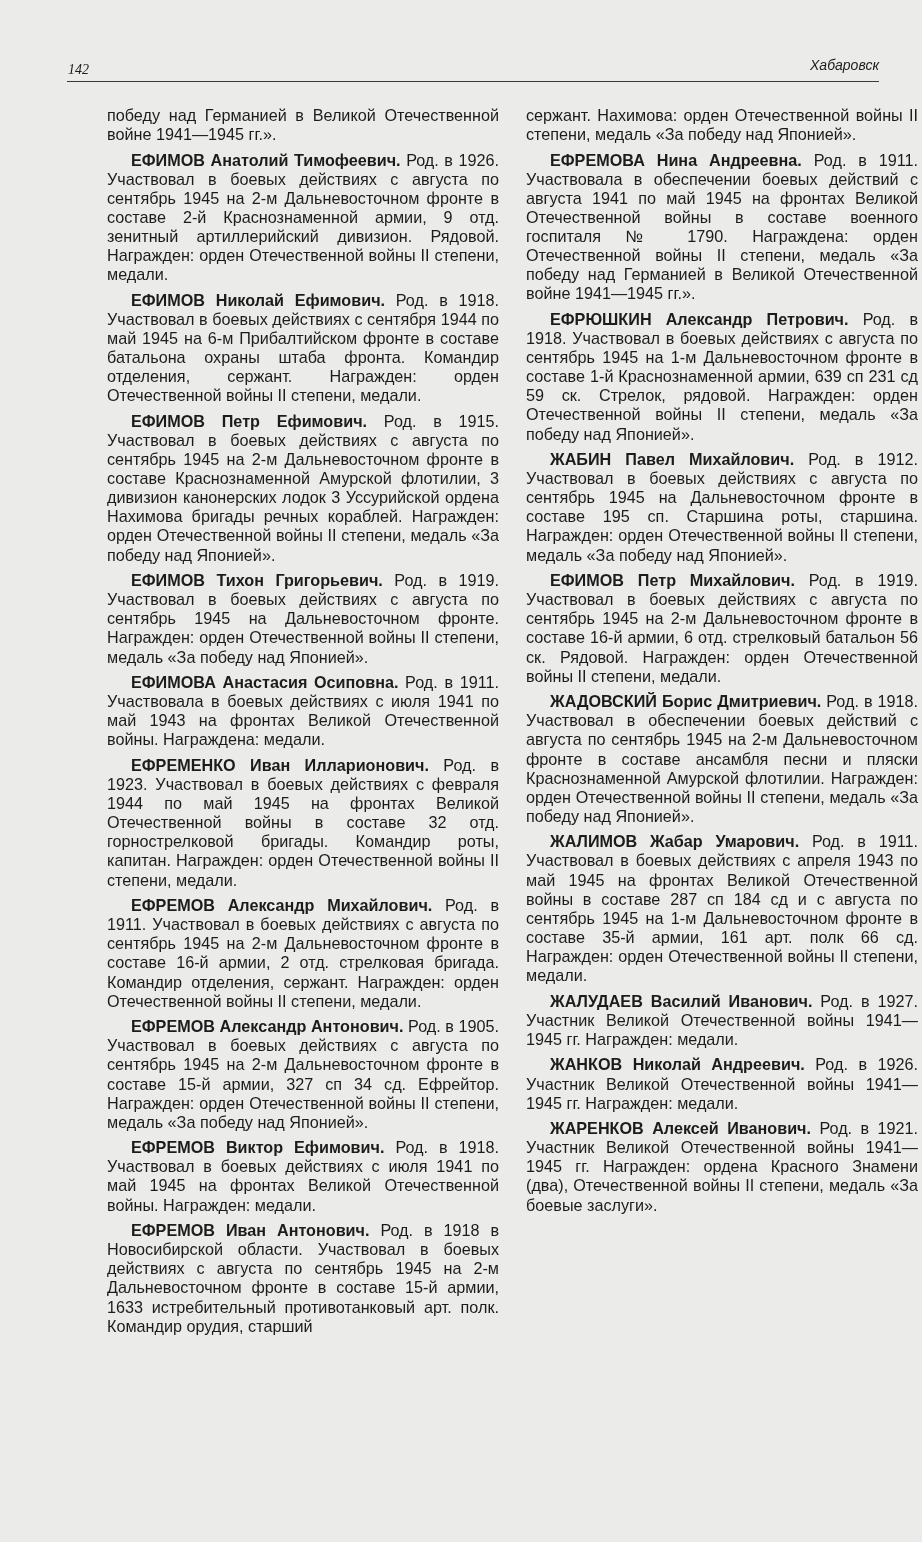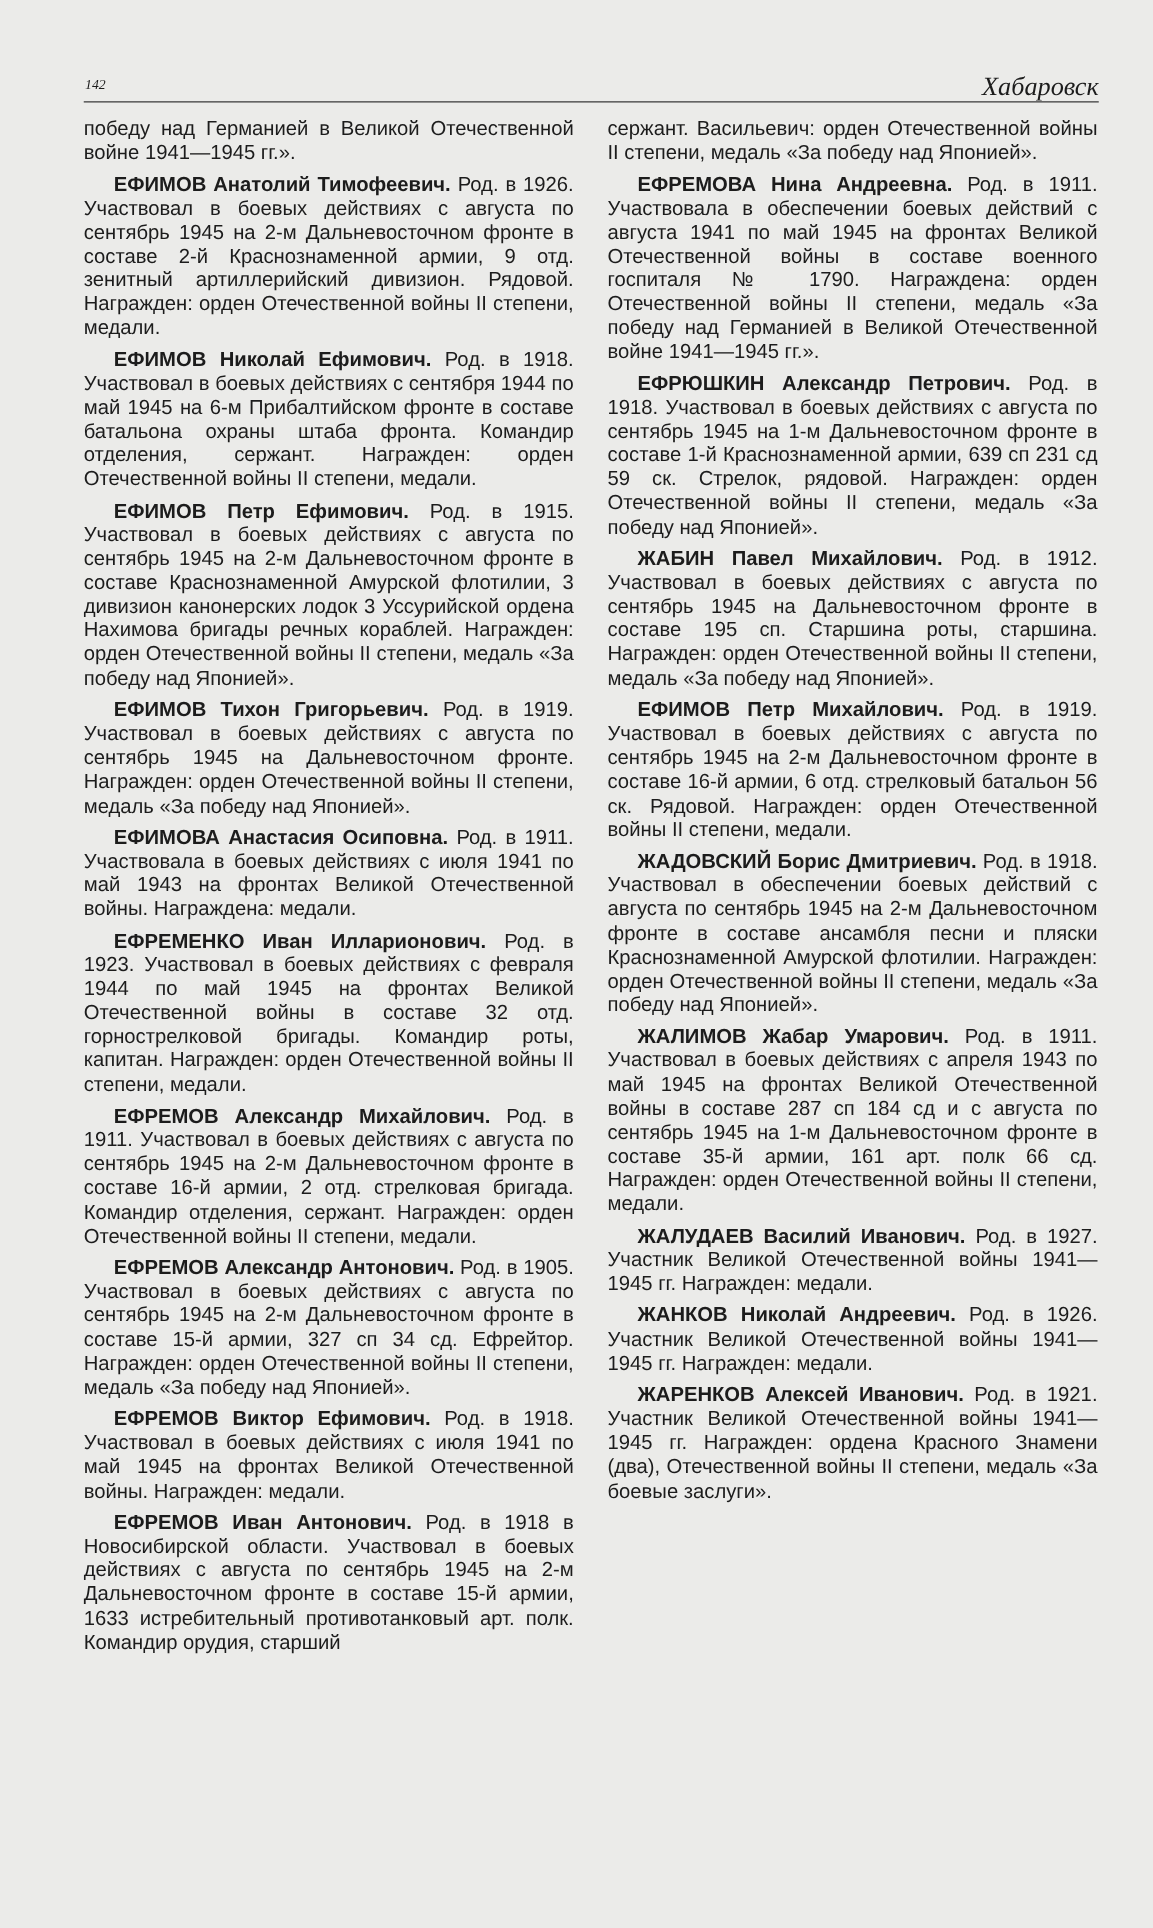--- a/index.html
+++ b/index.html
@@ -28,38 +28,39 @@
       width: 812px;
       height: 26px;
       border-bottom: 1.3px solid #3a3a3a;
     }
     .page-number {
       position: absolute;
       left: 1px;
       top: 7px;
       font-family: "Liberation Serif", serif;
       font-style: italic;
-      font-size: 11px;
+      font-size: 14px;
     }
     .section-title {
       position: absolute;
       right: 0;
       top: 2px;
-      font-family: Liberation Serif, serif;
+      font-family: Liberation Sans, sans-serif;
       font-style: italic;
-      font-size: 21px;
+      font-size: 14px;
     }
     .column {
       position: absolute;
-      top: 94px;
+      top: 106px;
       width: 392px;
       font-size: 16.2px;
       line-height: 19.1px;
       text-align: justify;
       hyphens: manual;
+      margin-left: 40px;
     }
     .col-left { left: 0; }
     .col-right { left: 419px; }
     .entry {
       margin: 0 0 6.5px 0;
       text-indent: 24px;
     }
     .entry.continuation { text-indent: 0; }
     .entry-name { font-weight: bold; }
   </style>
@@ -79,21 +80,21 @@
       <p class="entry"><span class="entry-name">ЕФИМОВ Петр Ефимович.</span> <span class="entry-text">Род. в 1915. Участвовал в боевых действиях с августа по сентябрь 1945 на 2-м Дальневосточном фронте в составе Краснознаменной Амурс­кой флотилии, 3 дивизион канонерских ло­док 3 Уссурийской ордена Нахимова бри­гады речных кораблей. Награжден: орден Отечественной войны II степени, медаль «За победу над Японией».</span></p>
       <p class="entry"><span class="entry-name">ЕФИМОВ Тихон Григорьевич.</span> <span class="entry-text">Род. в 1919. Участвовал в боевых действиях с ав­густа по сентябрь 1945 на Дальневосточном фронте. Награжден: орден Отечественной войны II степени, медаль «За победу над Японией».</span></p>
       <p class="entry"><span class="entry-name">ЕФИМОВА Анастасия Осиповна.</span> <span class="entry-text">Род. в 1911. Участвовала в боевых действиях с июля 1941 по май 1943 на фронтах Великой Отечественной войны. Награждена: медали.</span></p>
       <p class="entry"><span class="entry-name">ЕФРЕМЕНКО Иван Илларионович.</span> <span class="entry-text">Род. в 1923. Участвовал в боевых действиях с февраля 1944 по май 1945 на фронтах Вели­кой Отечественной войны в составе 32 отд. горнострелковой бригады. Командир роты, капитан. Награжден: орден Отечественной войны II степени, медали.</span></p>
       <p class="entry"><span class="entry-name">ЕФРЕМОВ Александр Михайлович.</span> <span class="entry-text">Род. в 1911. Участвовал в боевых действиях с августа по сентябрь 1945 на 2-м Дальне­восточном фронте в составе 16-й армии, 2 отд. стрелковая бригада. Командир отделе­ния, сержант. Награжден: орден Отечест­венной войны II степени, медали.</span></p>
       <p class="entry"><span class="entry-name">ЕФРЕМОВ Александр Антонович.</span> <span class="entry-text">Род. в 1905. Участвовал в боевых действиях с ав­густа по сентябрь 1945 на 2-м Дальневос­точном фронте в составе 15-й армии, 327 сп 34 сд. Ефрейтор. Награжден: орден Отечес­твенной войны II степени, медаль «За побе­ду над Японией».</span></p>
       <p class="entry"><span class="entry-name">ЕФРЕМОВ Виктор Ефимович.</span> <span class="entry-text">Род. в 1918. Участвовал в боевых действиях с июля 1941 по май 1945 на фронтах Великой Оте­чественной войны. Награжден: медали.</span></p>
       <p class="entry"><span class="entry-name">ЕФРЕМОВ Иван Антонович.</span> <span class="entry-text">Род. в 1918 в Новосибирской области. Участвовал в бое­вых действиях с августа по сентябрь 1945 на 2-м Дальневосточном фронте в составе 15-й армии, 1633 истребительный противотанко­вый арт. полк. Командир орудия, старший</span></p>
     </div>
   <div class="column col-right">
-      <p class="entry continuation"><span class="entry-text">сержант. Васильевич: орден Отечественной войны II степени, медаль «За победу над Японией».</span></p>
+      <p class="entry continuation"><span class="entry-text">сержант. Нахимова: орден Отечественной войны II степени, медаль «За победу над Японией».</span></p>
       <p class="entry"><span class="entry-name">ЕФРЕМОВА Нина Андреевна.</span> <span class="entry-text">Род. в 1911. Участвовала в обеспечении боевых действий с августа 1941 по май 1945 на фронтах Великой Отечественной войны в со­ставе военного госпиталя № 1790. Нагр­аж­дена: орден Отечественной войны II степени, медаль «За победу над Германией в Великой Отечественной войне 1941—1945 гг.».</span></p>
       <p class="entry"><span class="entry-name">ЕФРЮШКИН Александр Петрович.</span> <span class="entry-text">Род. в 1918. Участвовал в боевых действиях с августа по сентябрь 1945 на 1-м Дальне­восточном фронте в составе 1-й Краснозна­менной армии, 639 сп 231 сд 59 ск. Стрелок, рядовой. Награжден: орден Отечественной войны II степени, медаль «За победу над Японией».</span></p>
       <p class="entry"><span class="entry-name">ЖАБИН Павел Михайлович.</span> <span class="entry-text">Род. в 1912. Участвовал в боевых действиях с ав­густа по сентябрь 1945 на Дальневосточном фронте в составе 195 сп. Старшина роты, старшина. Награжден: орден Отечествен­ной войны II степени, медаль «За победу над Японией».</span></p>
       <p class="entry"><span class="entry-name">ЕФИМОВ Петр Михайлович.</span> <span class="entry-text">Род. в 1919. Участвовал в боевых действиях с августа по сентябрь 1945 на 2-м Дальневосточном фронте в составе 16-й армии, 6 отд. стрел­ковый батальон 56 ск. Рядовой. Награжден: орден Отечественной войны II степени, ме­дали.</span></p>
       <p class="entry"><span class="entry-name">ЖАДОВСКИЙ Борис Дмитриевич.</span> <span class="entry-text">Род. в 1918. Участвовал в обеспечении боевых действий с августа по сентябрь 1945 на 2-м Дальневосточном фронте в составе ансамб­ля песни и пляски Краснознаменной Амур­ской флотилии. Награжден: орден Отечест­венной войны II степени, медаль «За победу над Японией».</span></p>
       <p class="entry"><span class="entry-name">ЖАЛИМОВ Жабар Умарович.</span> <span class="entry-text">Род. в 1911. Участвовал в боевых действиях с ап­реля 1943 по май 1945 на фронтах Великой Отечественной войны в составе 287 сп 184 сд и с августа по сентябрь 1945 на 1-м Даль­невосточном фронте в составе 35-й армии, 161 арт. полк 66 сд. Награжден: орден Оте­чественной войны II степени, медали.</span></p>
       <p class="entry"><span class="entry-name">ЖАЛУДАЕВ Василий Иванович.</span> <span class="entry-text">Род. в 1927. Участник Великой Отечественной вой­ны 1941—1945 гг. Награжден: медали.</span></p>
       <p class="entry"><span class="entry-name">ЖАНКОВ Николай Андреевич.</span> <span class="entry-text">Род. в 1926. Участник Великой Отечественной вой­ны 1941—1945 гг. Награжден: медали.</span></p>
       <p class="entry"><span class="entry-name">ЖАРЕНКОВ Алексей Иванович.</span> <span class="entry-text">Род. в 1921. Участник Великой Отечественной вой­ны 1941—1945 гг. Награжден: ордена Крас­ного Знамени (два), Отечественной войны II степени, медаль «За боевые заслуги».</span></p>
     </div>

